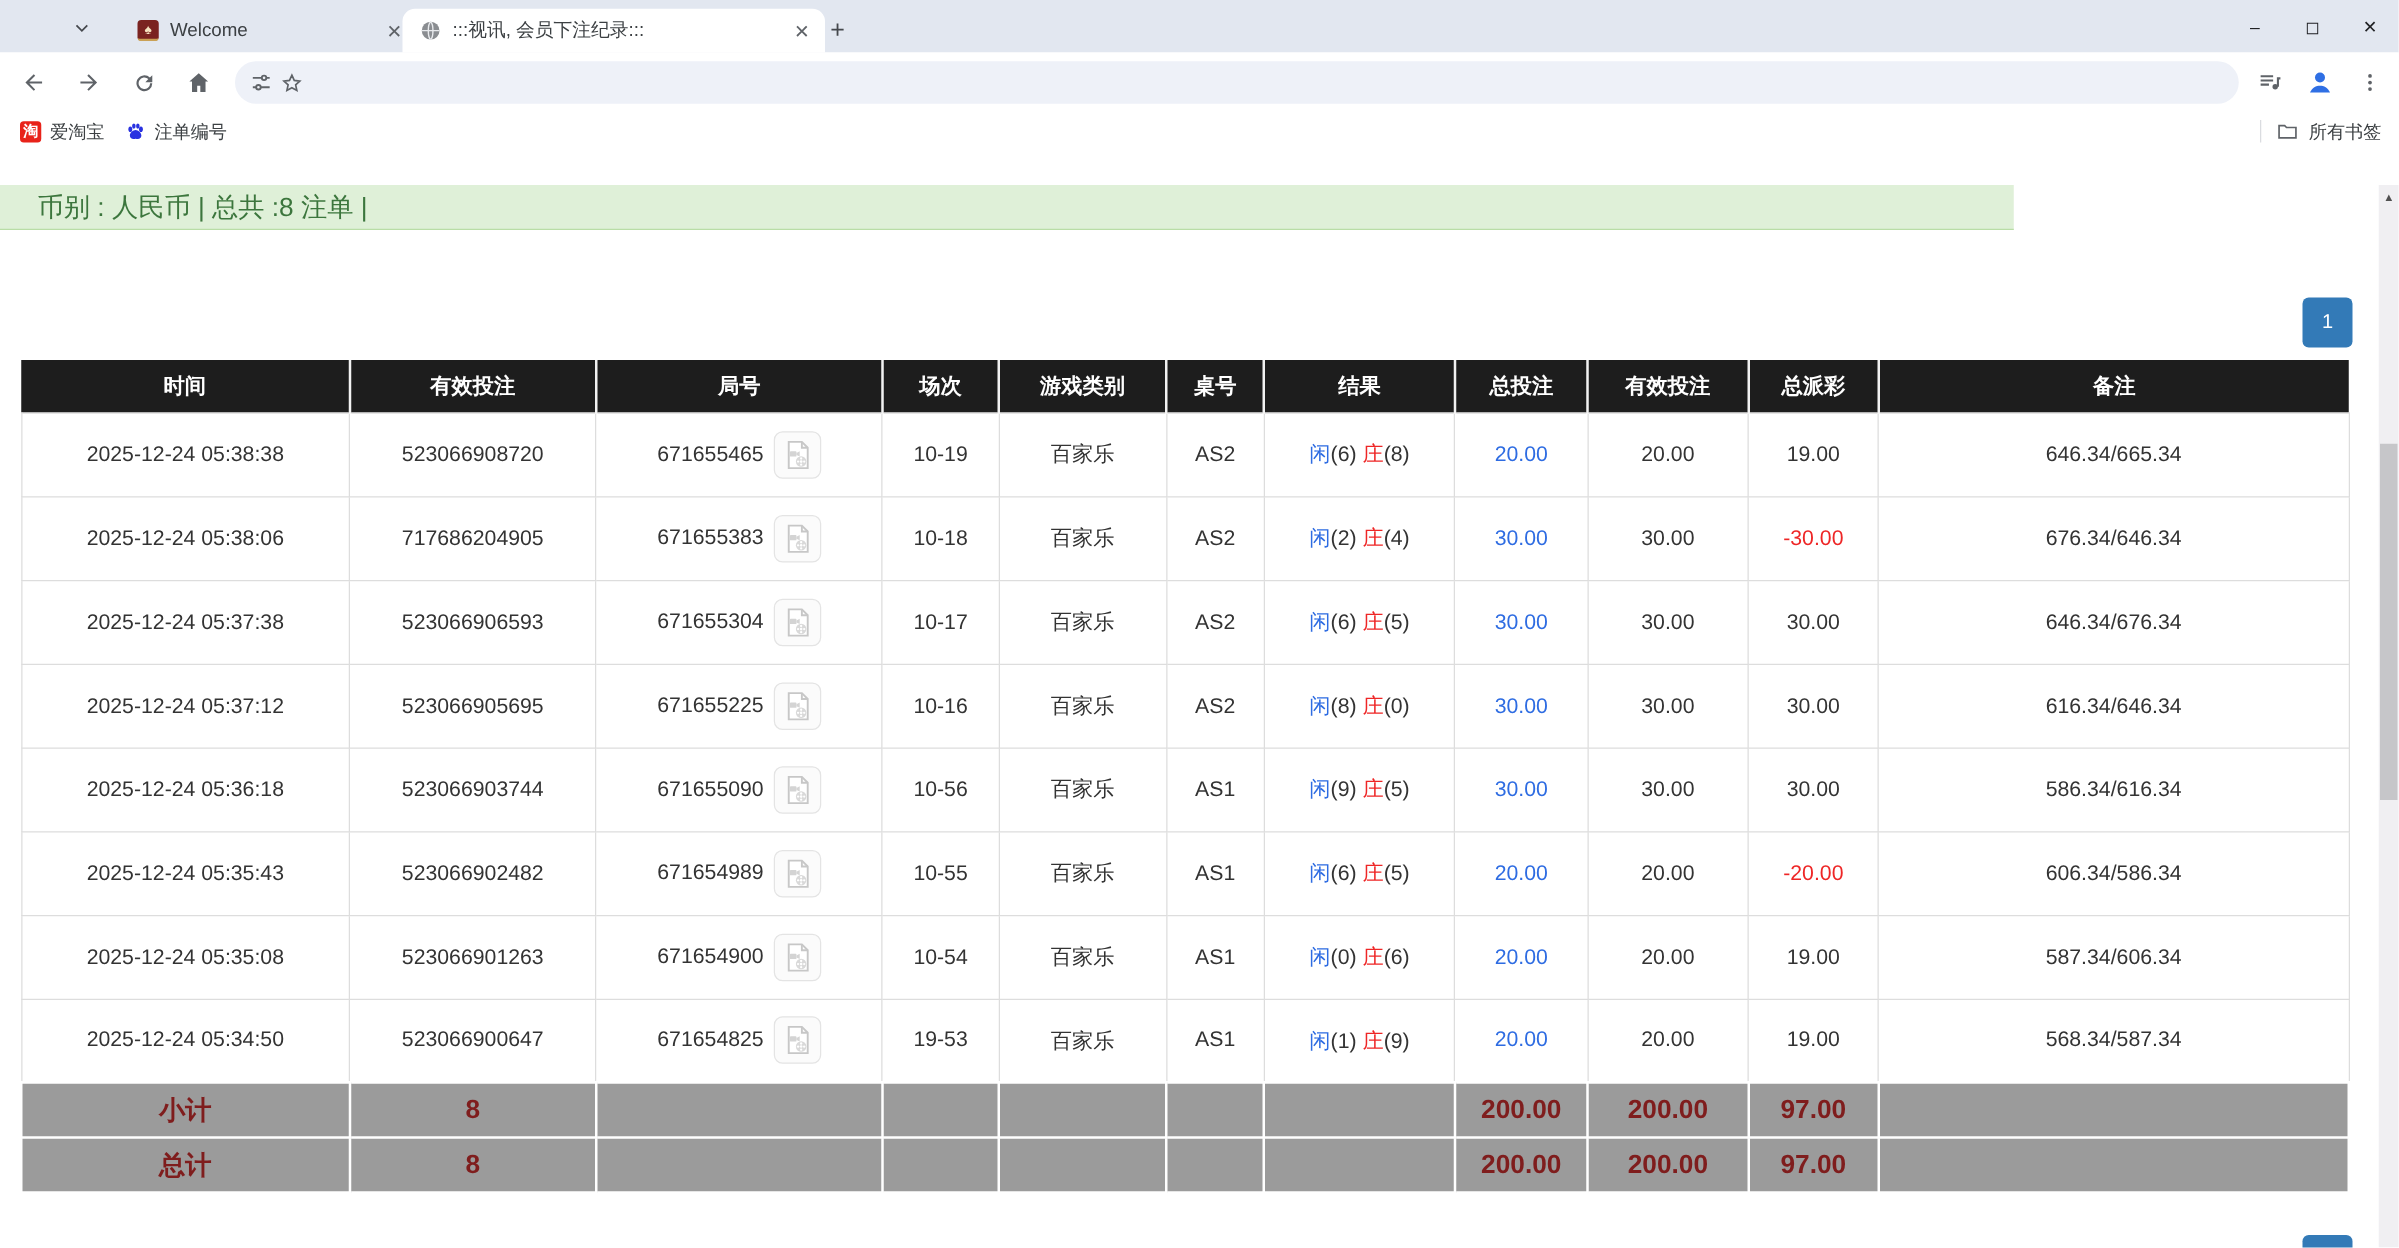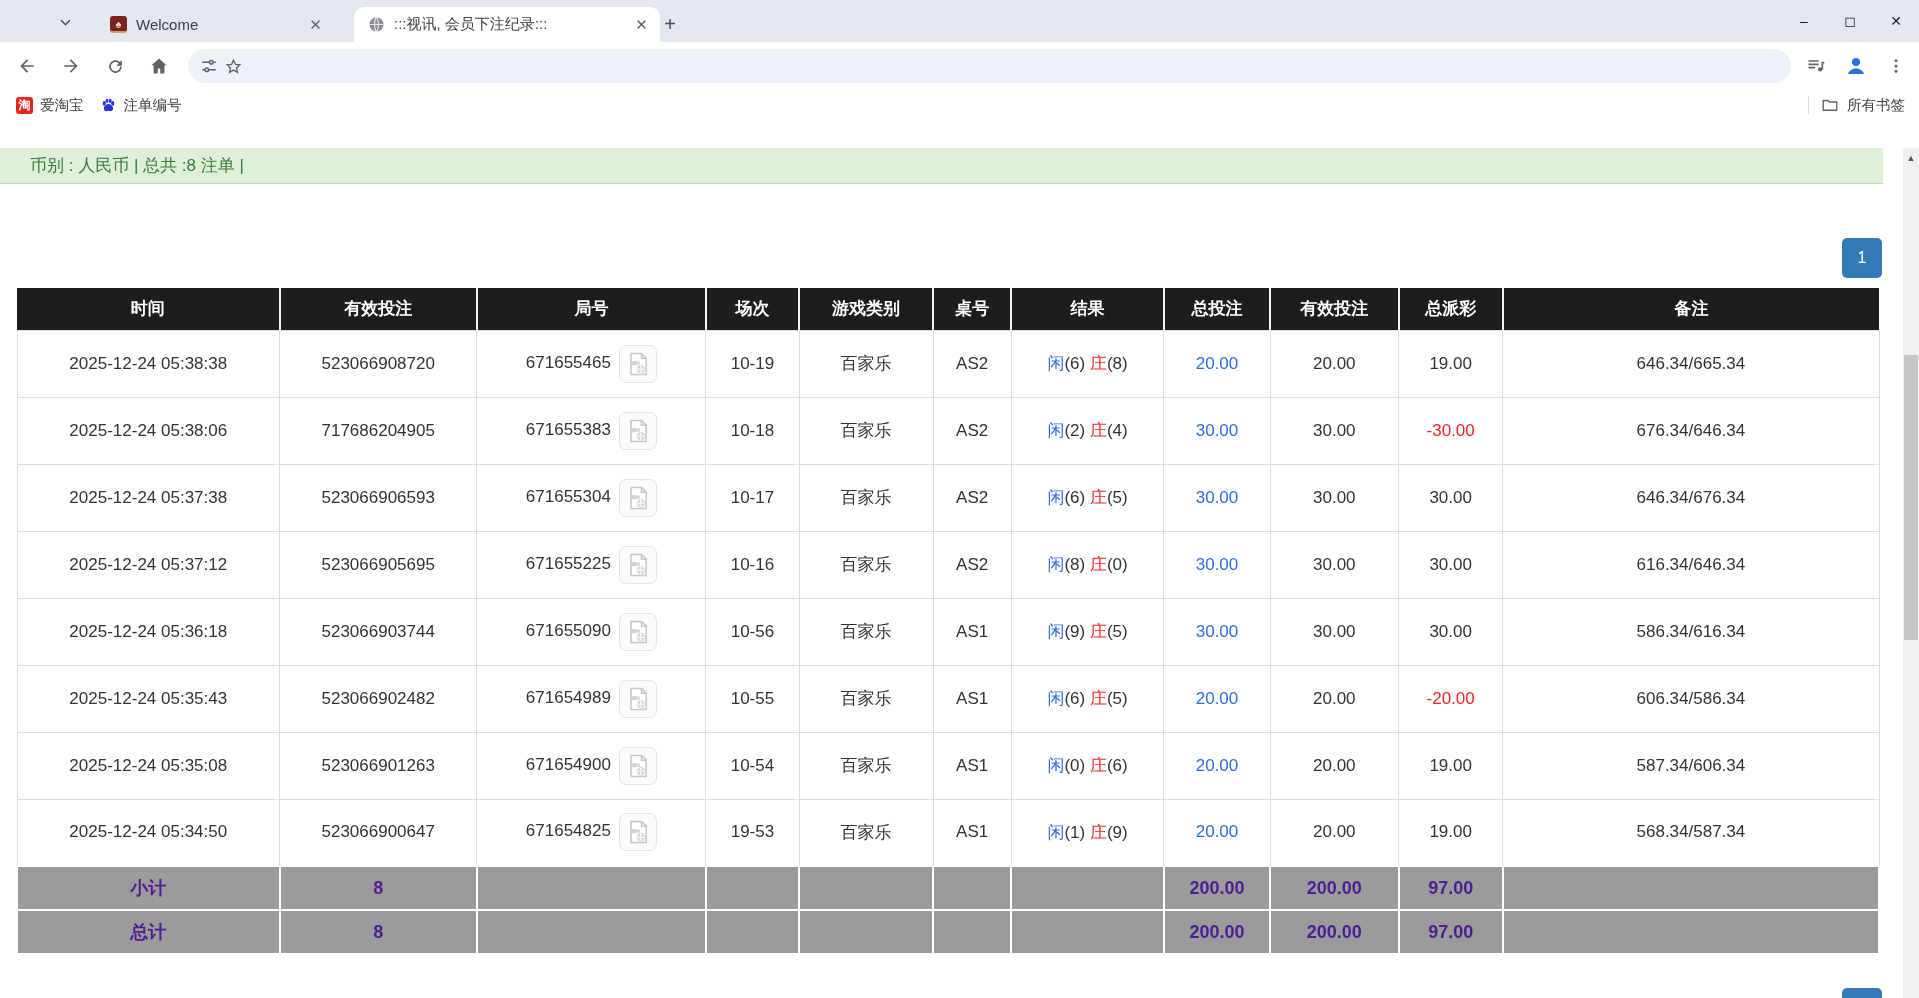--- a/index.html
+++ b/index.html
@@ -6,21 +6,21 @@
   body{width:1919px;height:998px;overflow:hidden;position:relative;background:#fff;
        font-family:"Liberation Sans",sans-serif;color:#333}
 
   
   .titlebar{position:absolute;left:0;top:0;width:1919px;height:42px;background:#e2e7f0}
   .tabsearch{position:absolute;left:50px;top:9px;width:30px;height:26px;border-radius:13px;
              display:flex;align-items:center;justify-content:center;color:#45484d;cursor:pointer}
   .tab{position:absolute;top:7px;height:35px;border-radius:10px 10px 0 0;display:flex;
        align-items:center;padding:0 10px;font-size:15px;color:#3c4043;cursor:pointer}
   .tab.inactive{left:96px;width:238px}
-  .tab.active{left:354px;width:306px;background:#fff}
+  .tab.active{left:322px;width:338px;background:#fff}
   .tab .favicon{width:17px;height:17px;margin:0 9px 0 4px;flex:0 0 auto}
   .tab .tabtitle{flex:1;overflow:hidden;white-space:nowrap;text-overflow:ellipsis}
   .tab .tclose{width:17px;height:17px;margin-left:8px;display:flex;align-items:center;
                justify-content:center;color:#5f6368;font-size:15px;border-radius:50%}
   .fav1{background:#7a2320;border-radius:3px;color:#f4e3c0;font-size:11px;line-height:17px;
         text-align:center;border-bottom:2px solid #caa156}
   .newtab{position:absolute;left:656px;top:10px;width:28px;height:28px;display:flex;
           align-items:center;justify-content:center;color:#45484d;font-size:20px;cursor:pointer}
   .wbtns{position:absolute;right:0;top:0;height:42px;display:flex}
   .wbtn{width:46px;height:42px;display:flex;align-items:center;justify-content:center;
@@ -43,40 +43,40 @@
                 display:flex;align-items:center;font-size:14.5px;color:#3c4043}
   .bm{display:flex;align-items:center;margin-left:16px;cursor:pointer}
   .bm .bicon{width:17px;height:17px;margin-right:7px}
   .bicon.taobao{background:#e8231a;border-radius:3px;color:#fff;font-size:12px;
                 line-height:17px;text-align:center;font-weight:bold}
   .bm-right{margin-left:auto;display:flex;align-items:center;cursor:pointer}
   .bm-sep{width:1px;height:18px;background:#dadce0;margin-right:12px}
   .bm-right .label{margin:0 14px 0 8px}
 
   
-  .infobar{position:absolute;left:0;top:148px;width:1883px;height:36px;background:#dff0d8;
+  .infobar{position:absolute;left:0;top:148px;width:1611px;height:36px;background:#dff0d8;
            border-bottom:1px solid #b9dda6;display:flex;align-items:center;
-           justify-content:space-between;font-size:17px}
+           justify-content:space-between;font-size:21px}
   .info-left{color:#3c763d;margin-left:30px}
   .info-right{color:#f53c3c;margin-right:48px}
 
   .pagebtn{position:absolute;width:40px;height:40px;background:#337ab7;border-radius:5px;
            color:#fff;font-size:16px;display:flex;align-items:center;justify-content:center;
            cursor:pointer}
   .pagebtn.top{left:1842px;top:238px}
   .pagebtn.bottom{left:1842px;top:988px}
 
   #bet-table{position:absolute;left:16px;top:288px;width:1864px;border-collapse:collapse;
              table-layout:fixed;text-align:center;font-size:17px;color:#333}
   #bet-table thead th{background:#1d1d1d;color:#fff;height:42px;font-size:17px;
                       font-weight:bold;border-left:2px solid #f2f2f2}
   #bet-table thead th:first-child{border-left:none}
   #bet-table tbody td{height:67px;background:#fff;border:1px solid #ddd;overflow:hidden}
-  #bet-table tfoot td{height:44px;background:#9b9b9b;color:#4c1d95;font-weight:bold;
-                      border:2px solid #fff;font-size:18px}
+  #bet-table tfoot td{height:44px;background:#9b9b9b;color:#7f1d1d;font-weight:bold;
+                      border:2px solid #fff;font-size:21px}
   .rp{color:#2e6ce2}.rb{color:#ee2626}
   .betlink{color:#2e6ce2;cursor:pointer;text-decoration:none}
   .neg{color:#ee2626}
   .vicon{display:inline-block;width:38px;height:38px;border:1px solid #e4e4e4;
          border-radius:7px;background:#fbfbfb;vertical-align:middle;margin-left:8px;
          padding:4px;cursor:pointer}
 
   
   .scrollbar{position:absolute;right:0;top:148px;width:16px;height:850px;background:#f0eff2}
   .sb-up{position:absolute;top:3px;left:0;width:16px;height:14px;display:flex;

